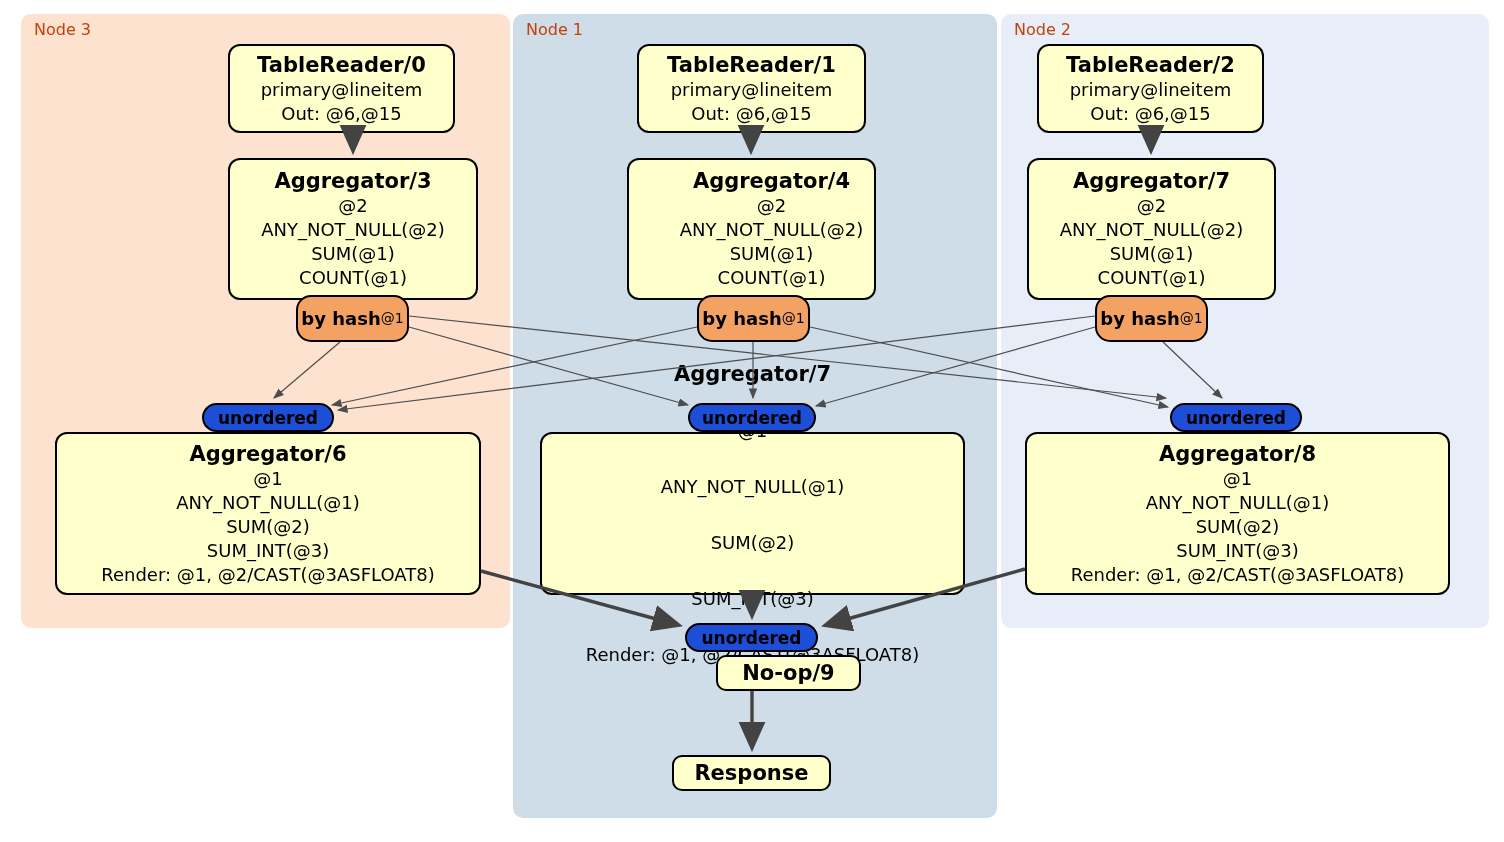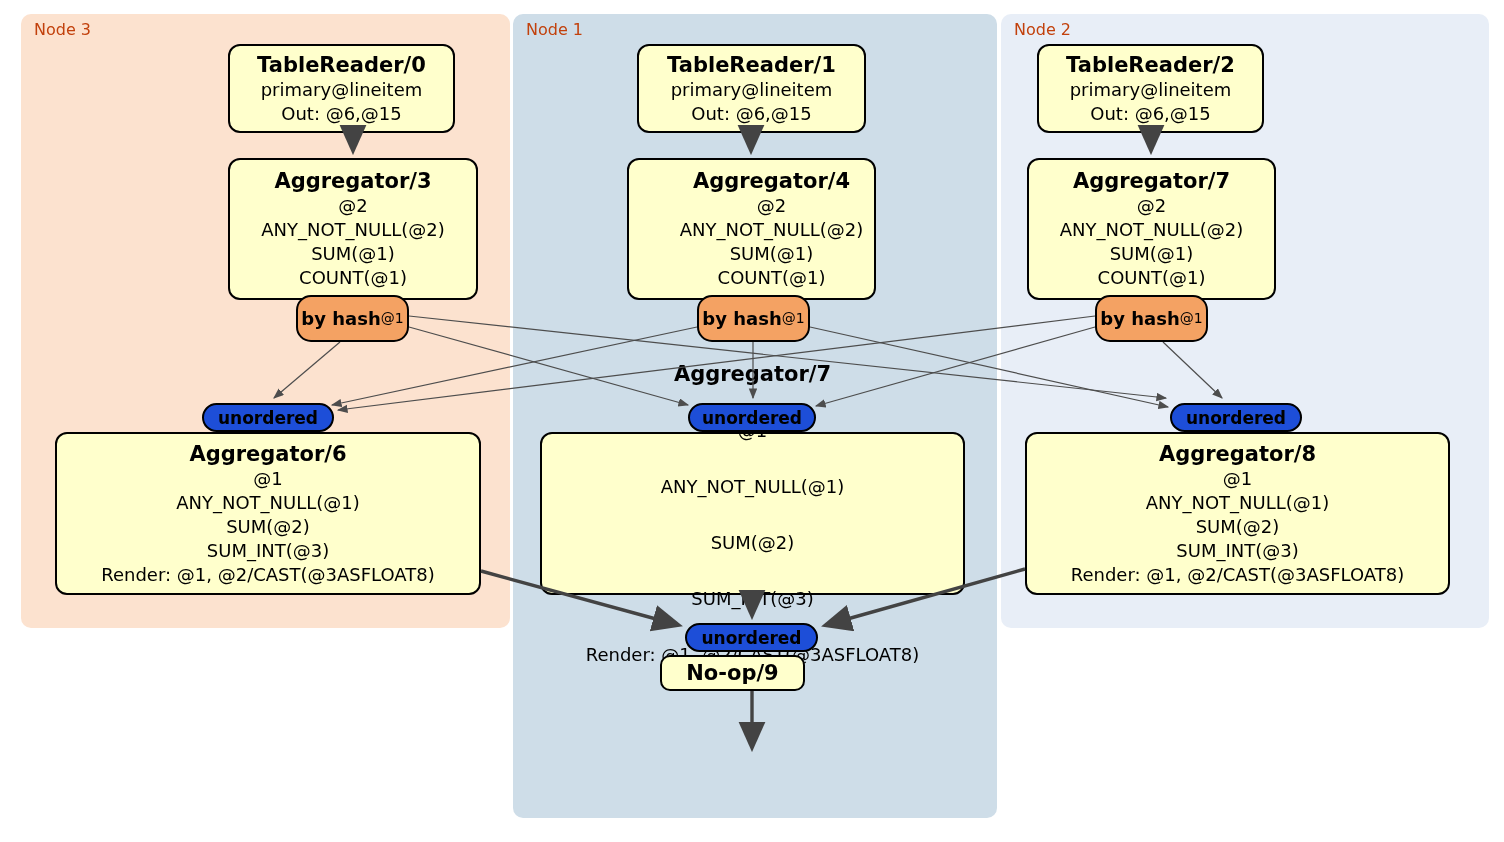--- a/index.html
+++ b/index.html
@@ -163,17 +163,20 @@
     <div class="op-line">@1</div>
     <div class="op-line">ANY_NOT_NULL(@1)</div>
     <div class="op-line">SUM(@2)</div>
     <div class="op-line">SUM_INT(@3)</div>
     <div class="op-line">Render: @1, @2/CAST(@3ASFLOAT8)</div>
   </div>
 
   <div class="stream-pill" style="left:685px; top:623px; width:133px;">
     <span>unordered</span>
   </div>
-  <div class="op" style="left:660px; top:655px; width:145px; height:36px; border-radius:10px;">
+  <div class="op" style="left:716px; top:655px; width:145px; height:36px; border-radius:10px;">
     <div class="op-title">No-op/9</div>
+  </div>
+  <div class="op" style="left:672px; top:755px; width:159px; height:36px; border-radius:10px;">
+    <div class="op-title">Response</div>
   </div>
 
 </div>
 
 </body></html>

